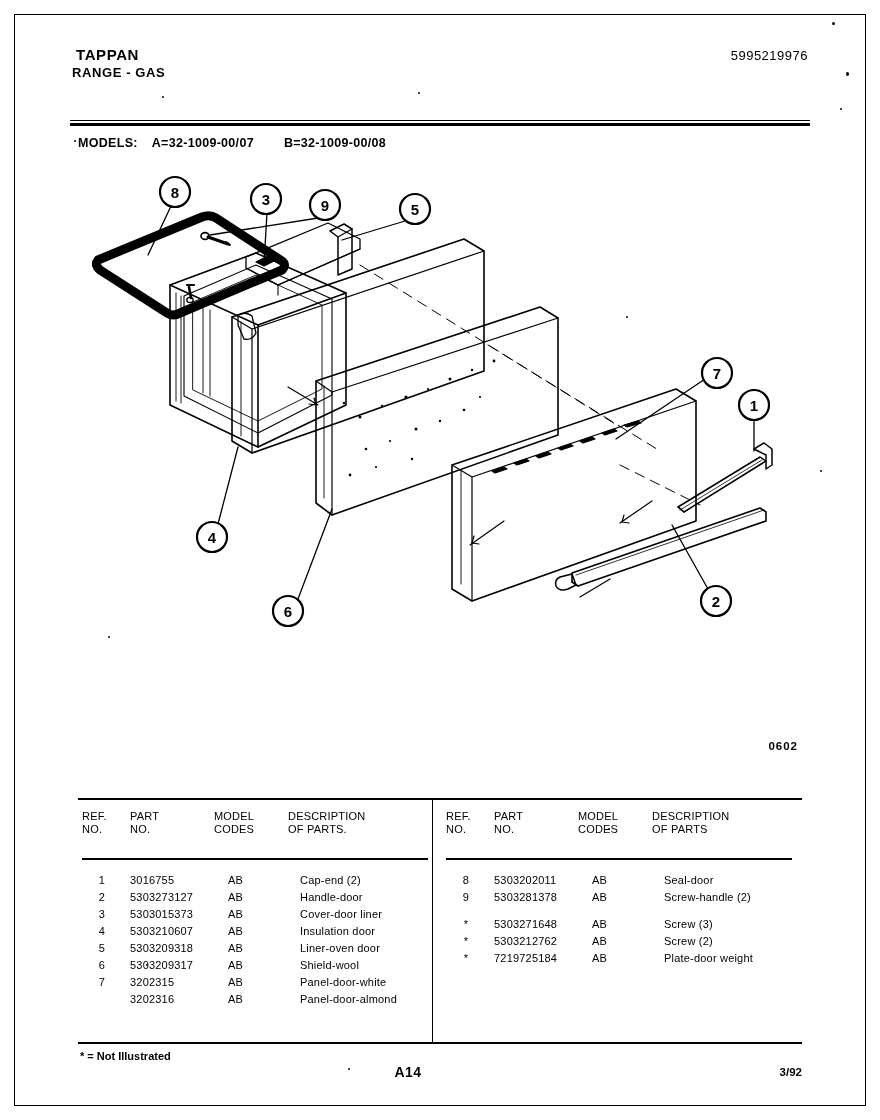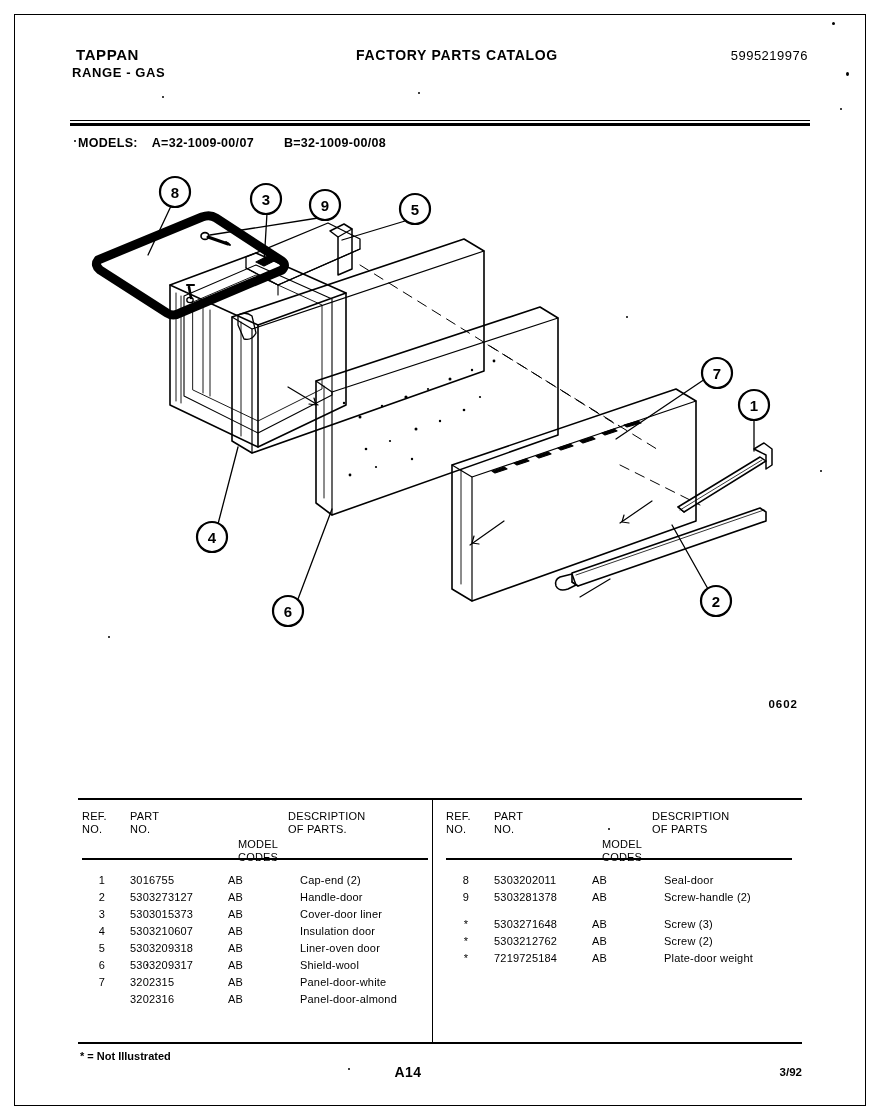--- a/index.html
+++ b/index.html
@@ -101,21 +101,21 @@
     position: absolute;
     left: 60px; top: 165px;
     width: 760px;
     height: 600px;
   }
   .diagram svg { display: block; }
 
   .fignum {
     position: absolute;
     right: 82px;
-    top: 698px;
+    top: 740px;
     font-size: 11.5px;
     font-weight: bold;
     letter-spacing: 1px;
   }
 
   
   .table-top-rule {
     position: absolute;
     left: 78px; top: 798px;
     width: 724px;
@@ -152,21 +152,21 @@
   }
   .thead .col {
     position: absolute;
     top: 0;
     font-weight: normal;
     line-height: 13px;
     white-space: pre-line;
   }
   .c-ref  { left: 0px; }
   .c-part { left: 48px; }
-  .c-code { left: 156px; margin-top: 28px; }
+  .c-code { left: 132px; }
   .c-desc { left: 206px; }
 
   .head-rule {
     position: absolute;
     top: 48px;
     left: 0;
     width: 346px;
     height: 1.5px;
     background: #000;
   }
@@ -224,21 +224,20 @@
 </style>
 </head>
 <body>
 
 <div class="page">
   <div class="page-border"></div>
 
   <div class="header">
     <div class="brand">TAPPAN</div>
     <div class="brand-sub">RANGE - GAS</div>
-    <div class="catalog-title">FACTORY PARTS CATALOG</div>
     <div class="catalog-number">5995219976</div>
   </div>
 
   <div class="rule-thin"></div>
   <div class="rule-thick"></div>
 
   <div class="models-line">
     <span class="models-label">MODELS:</span><span class="model-a">A=32-1009-00/07</span><span>B=32-1009-00/08</span>
   </div>
 

